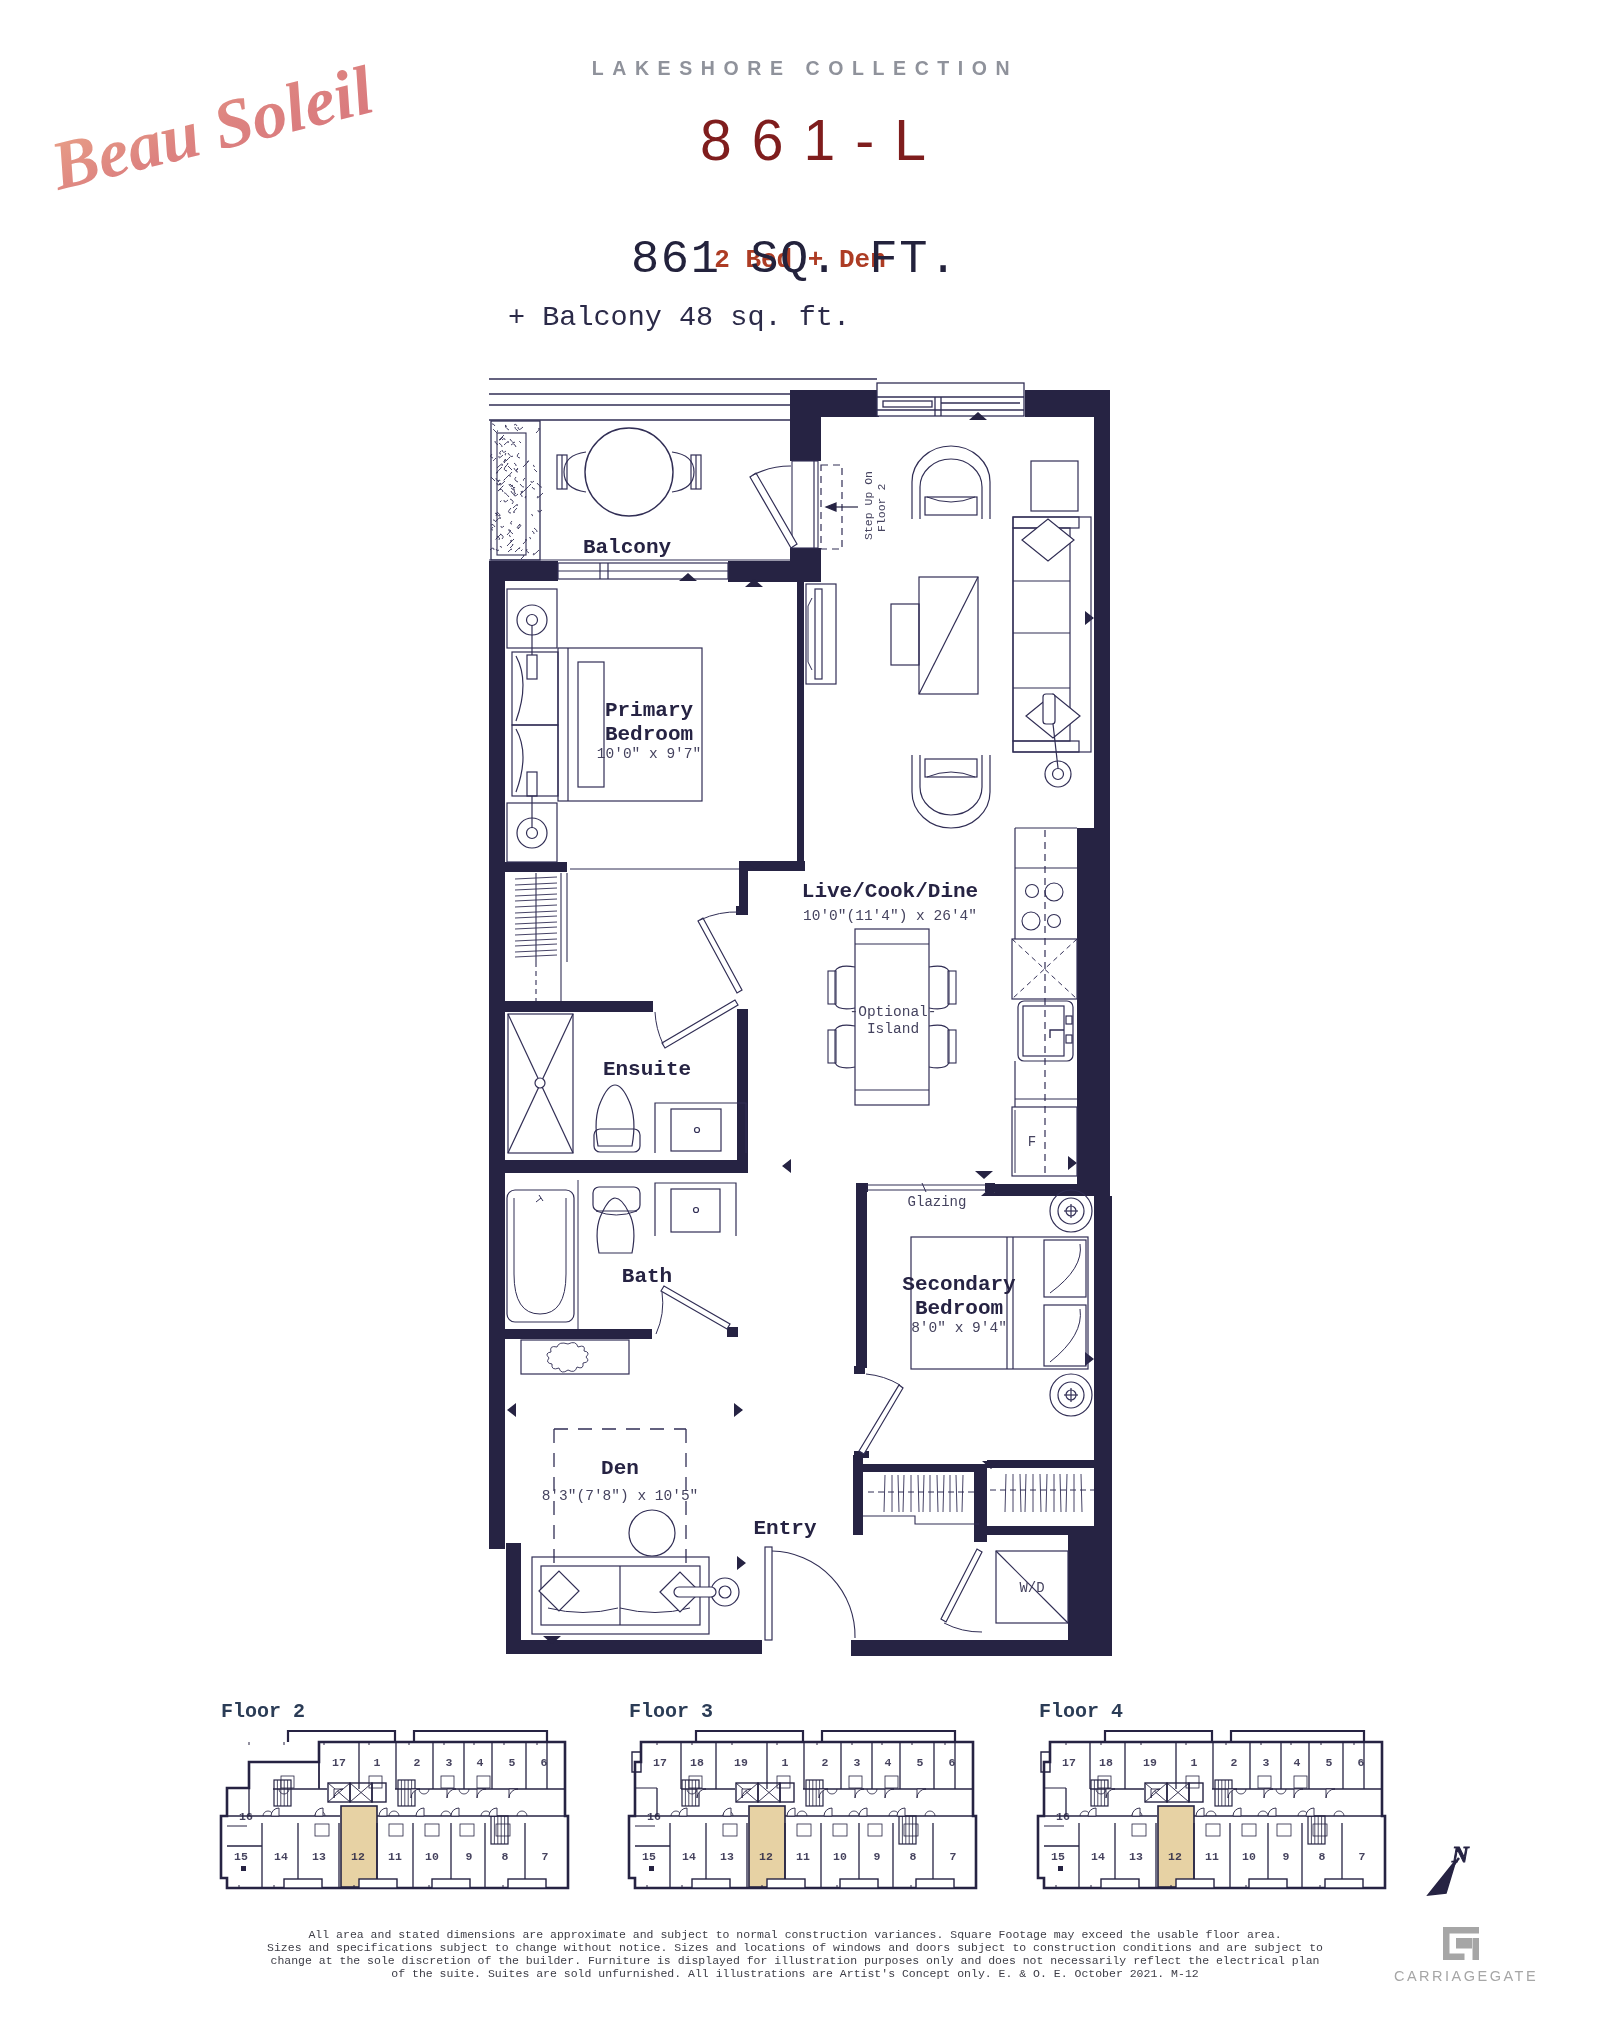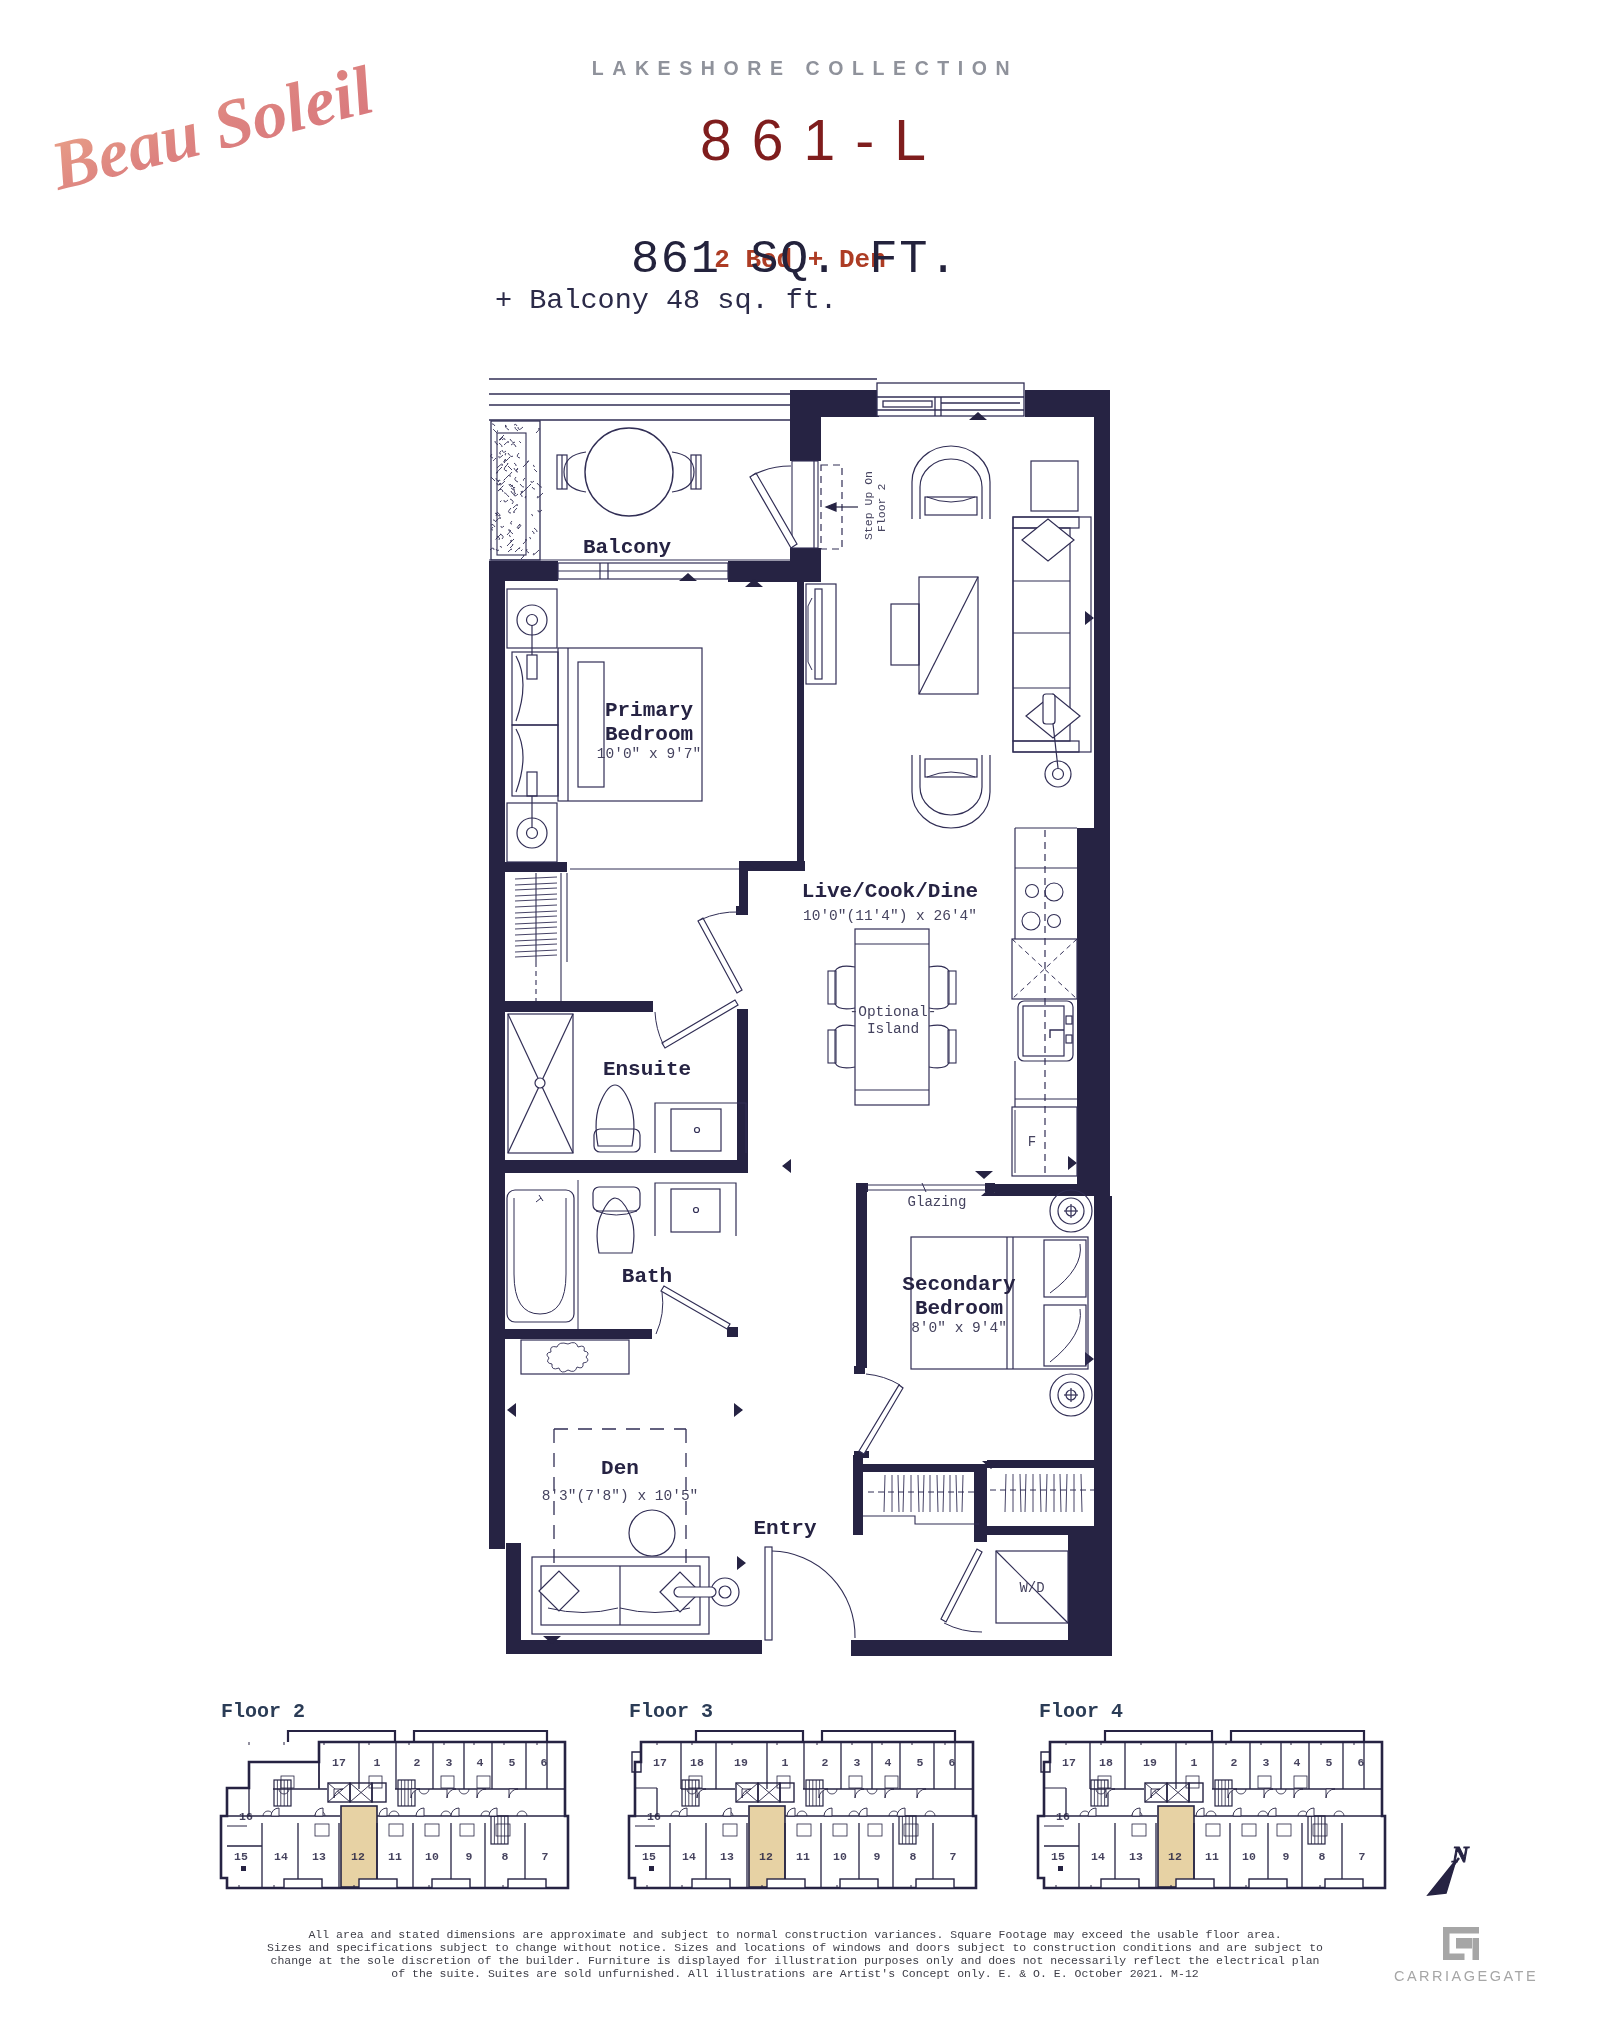--- a/index.html
+++ b/index.html
@@ -17,21 +17,21 @@
 </svg>
 
 <div class="abs" style="left:5px;top:57px;width:1600px;text-align:center;"><span style="font-size:19.5px;font-weight:bold;letter-spacing:8.6px;color:#8f929b;margin-top:44px;">LAKESHORE COLLECTION</span></div>
 
 <div class="abs" style="left:23px;top:107px;width:1600px;text-align:center;"><span style="font-size:57px;font-weight:normal;letter-spacing:20px;color:#7f1d1d;">861-L</span></div>
 
 <div class="abs" style="left:0;top:200px;width:1600px;text-align:center;margin-top:45px;"><span style="font-family:'Liberation Mono',monospace;font-size:26px;font-weight:bold;color:#ad3c24;letter-spacing:0px;">2 Bed + Den</span></div>
 
 <div class="abs" style="left:-5px;top:233px;width:1600px;text-align:center;"><span style="font-family:'Liberation Mono',monospace;font-size:47px;color:#23223c;letter-spacing:1.6px;">861 SQ. FT.</span></div>
 
-<div class="abs" style="left:0;top:284px;width:1332px;text-align:center;"><span style="font-family:'Liberation Mono',monospace;font-size:28.5px;color:#2b2a48;">+ Balcony 48 sq. ft.</span></div>
+<div class="abs" style="left:0;top:301px;width:1332px;text-align:center;padding-left:13px;"><span style="font-family:'Liberation Mono',monospace;font-size:28.5px;color:#2b2a48;">+ Balcony 48 sq. ft.</span></div>
 <svg class="abs" style="left:0;top:0;" width="1600" height="2036" viewBox="0 0 1600 2036">
 <g stroke="#312e55" fill="none" stroke-width="1.4">
 
 <line x1="489" y1="379" x2="877" y2="379"></line>
 <line x1="489" y1="394" x2="877" y2="394"></line>
 <line x1="489" y1="405" x2="790" y2="405"></line>
 <line x1="489" y1="420" x2="790" y2="420"></line>
 <line x1="489" y1="560" x2="790" y2="560" stroke-width="1.2"></line>
 </g>
 

